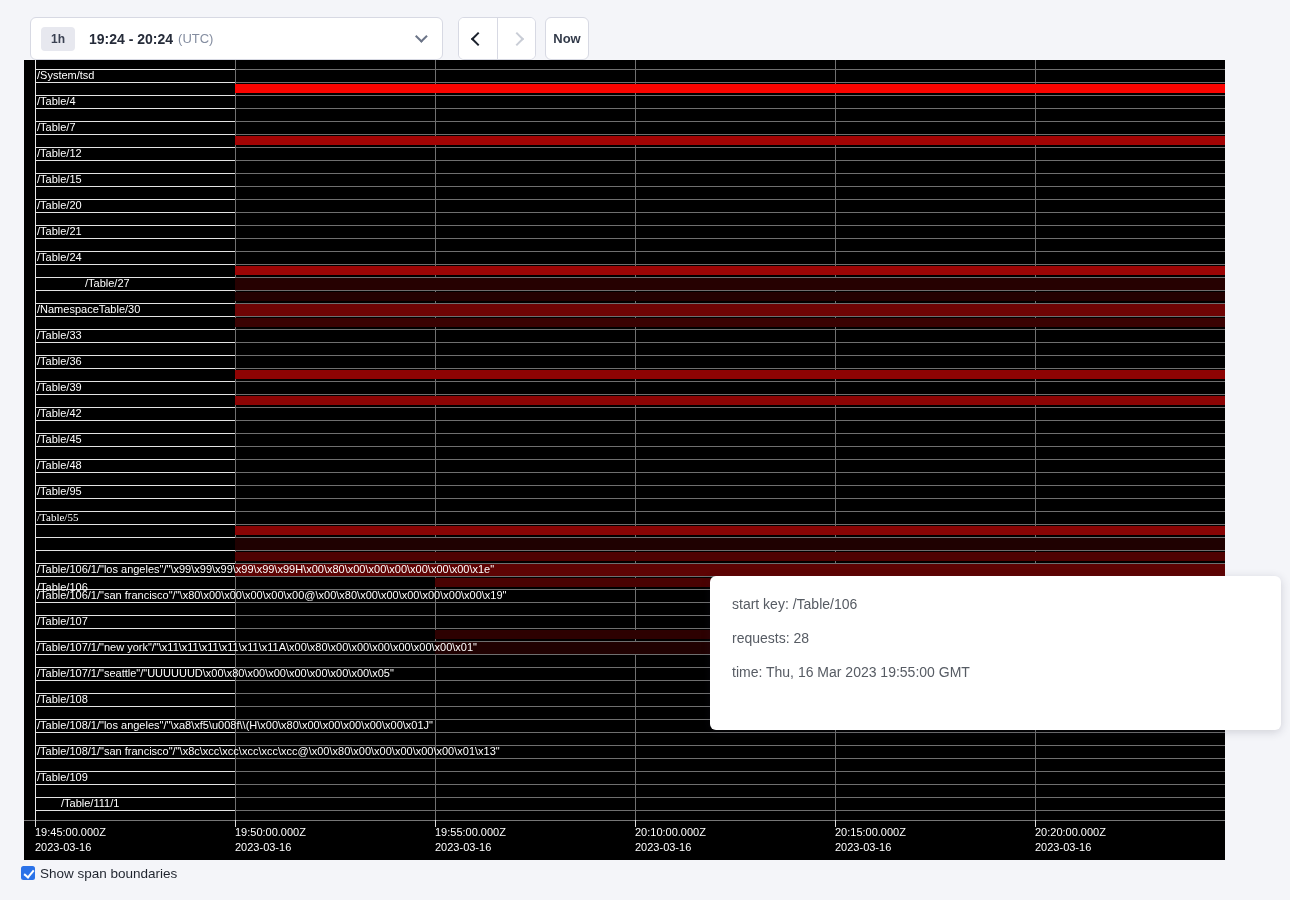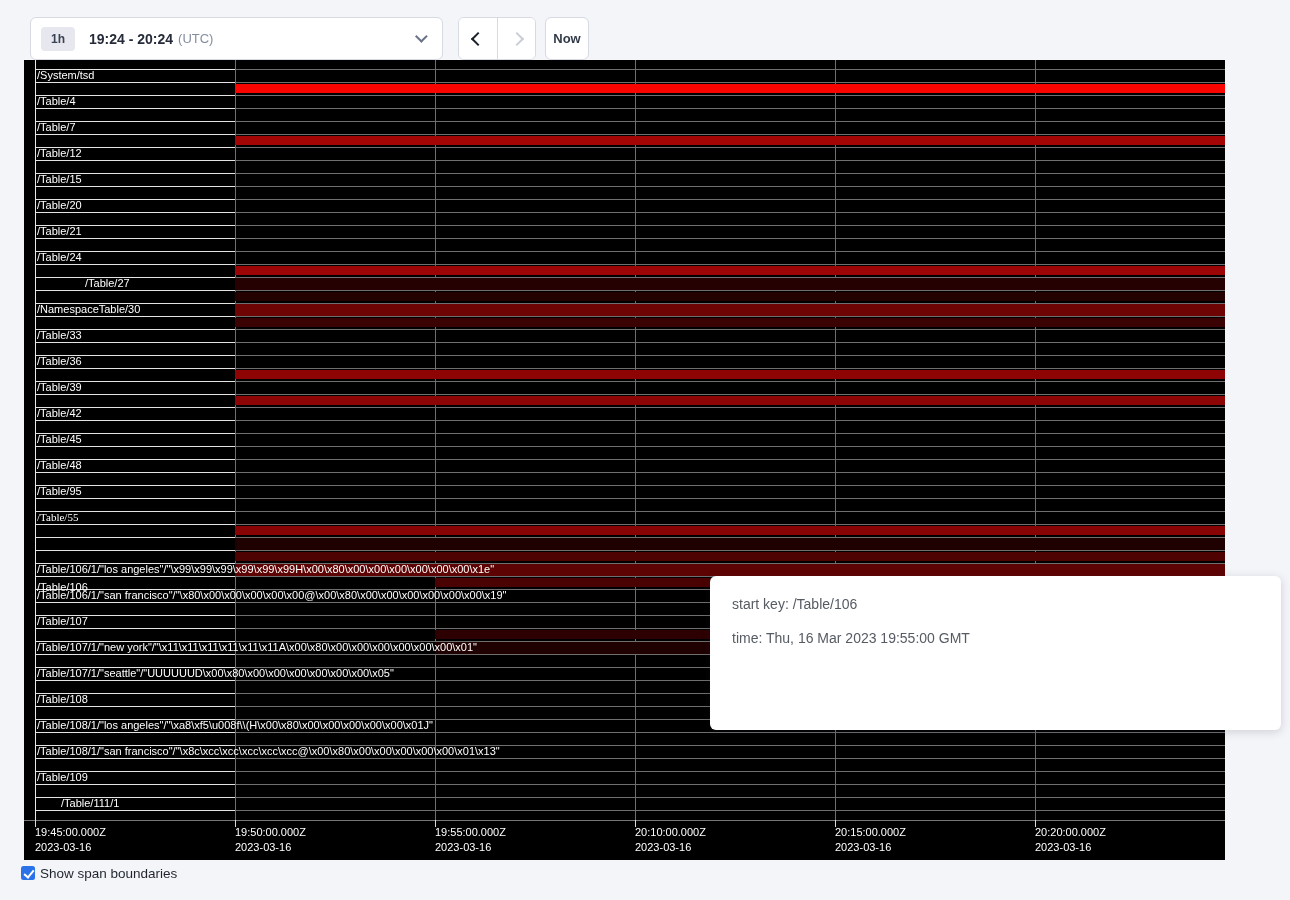--- a/index.html
+++ b/index.html
@@ -160,19 +160,20 @@
       <div class="tick" style="left: 1011px;"></div>
       <div class="tick-lab" style="left: 1011px;">
         <div>20:20:00.000Z</div>
         <div>2023-03-16</div>
       </div>
     </div>
 </div>
 
 <div class="tooltip">
   <div class="tline">start key: /Table/106</div>
+  <div class="tline">requests: 28</div>
   <div class="tline">time: Thu, 16 Mar 2023 19:55:00 GMT</div>
 </div>
 
 <div class="footer">
   <span class="cbx"></span>
   <span class="cbx-label">Show span boundaries</span>
 </div>
 
 </body></html>

